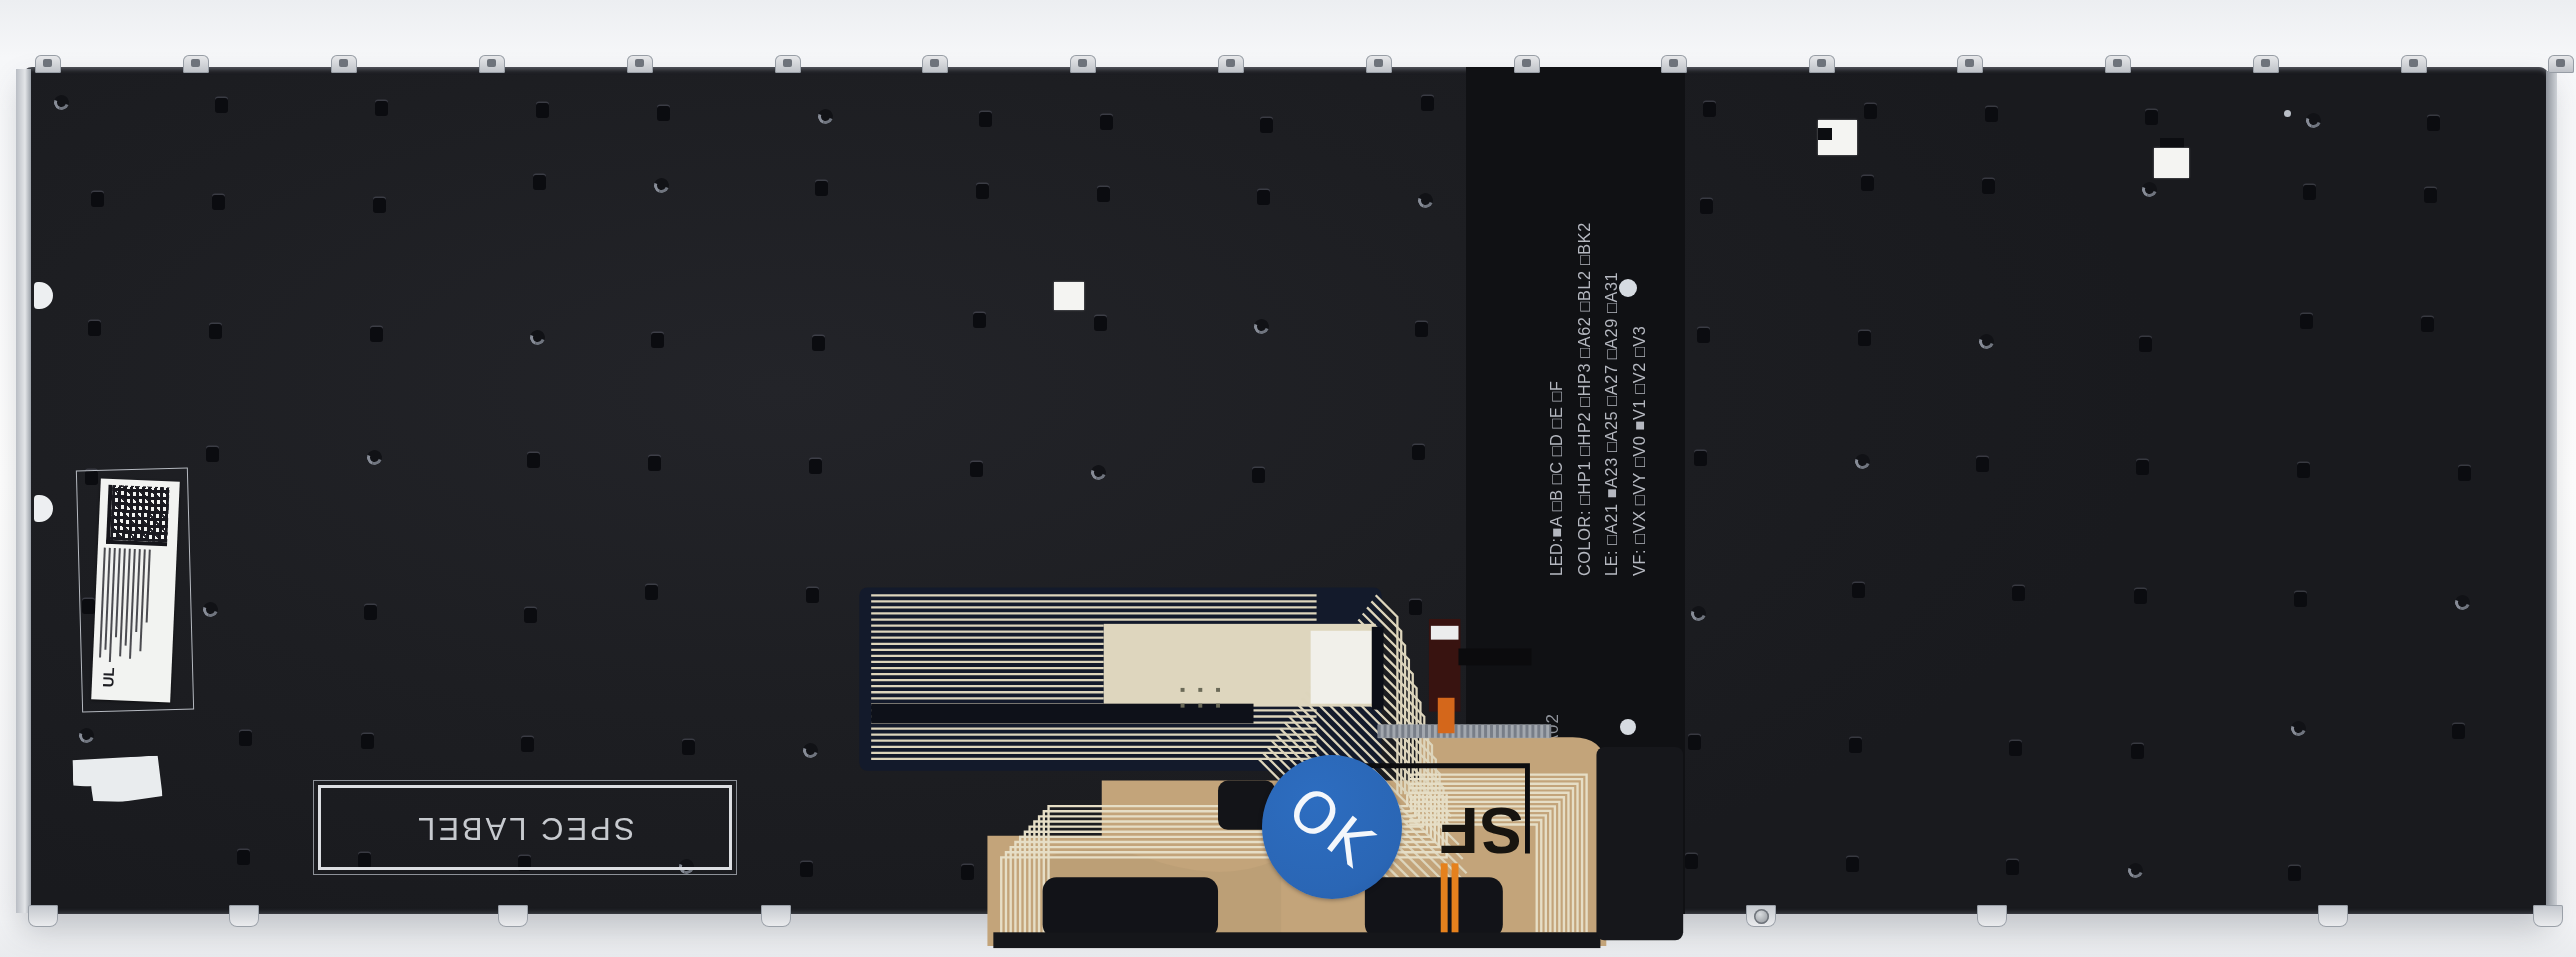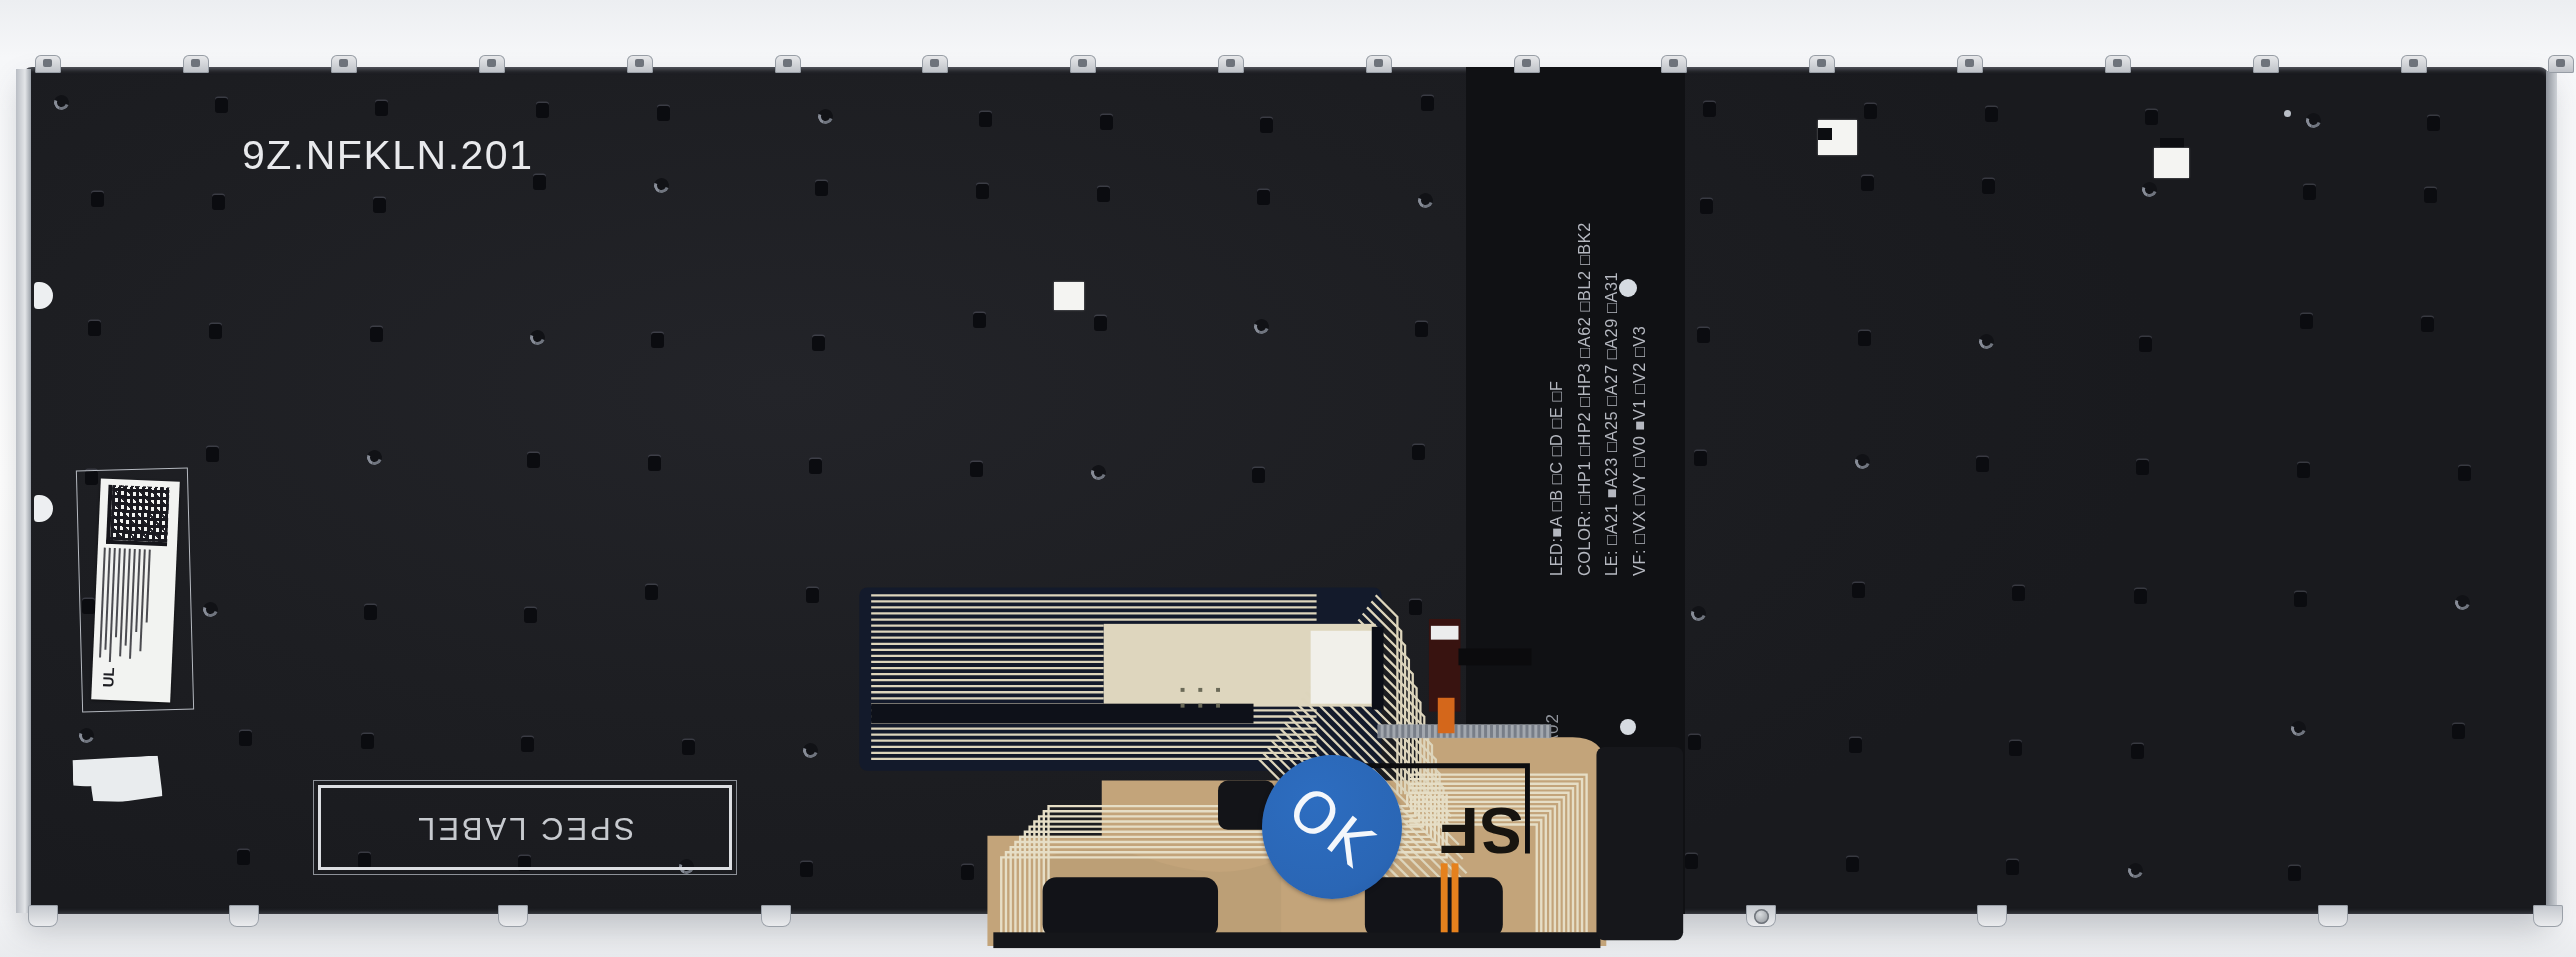--- a/index.html
+++ b/index.html
@@ -71,21 +71,20 @@
 
 <div class="scene">
 
   <div class="abs plate" id="plate"></div>
   <div class="abs band"></div>
   <div class="abs edge-left"></div>
   <div class="abs edge-right"></div>
   <div class="abs d-cut" style="left:34px;top:282px;"></div>
   <div class="abs d-cut" style="left:34px;top:495px;"></div>
 
-  <div class="abs part-number">9Z.NFKLN.201</div>
 
   <div class="abs bc-outline"></div>
   <div class="abs bc-label">
     <div class="dm"></div>
     <div class="bc-cols">
         <div style="height: 110px;"></div>
         <div style="height: 102px;"></div>
         <div style="height: 114px;"></div>
         <div style="height: 89px;"></div>
         <div style="height: 108px;"></div>

